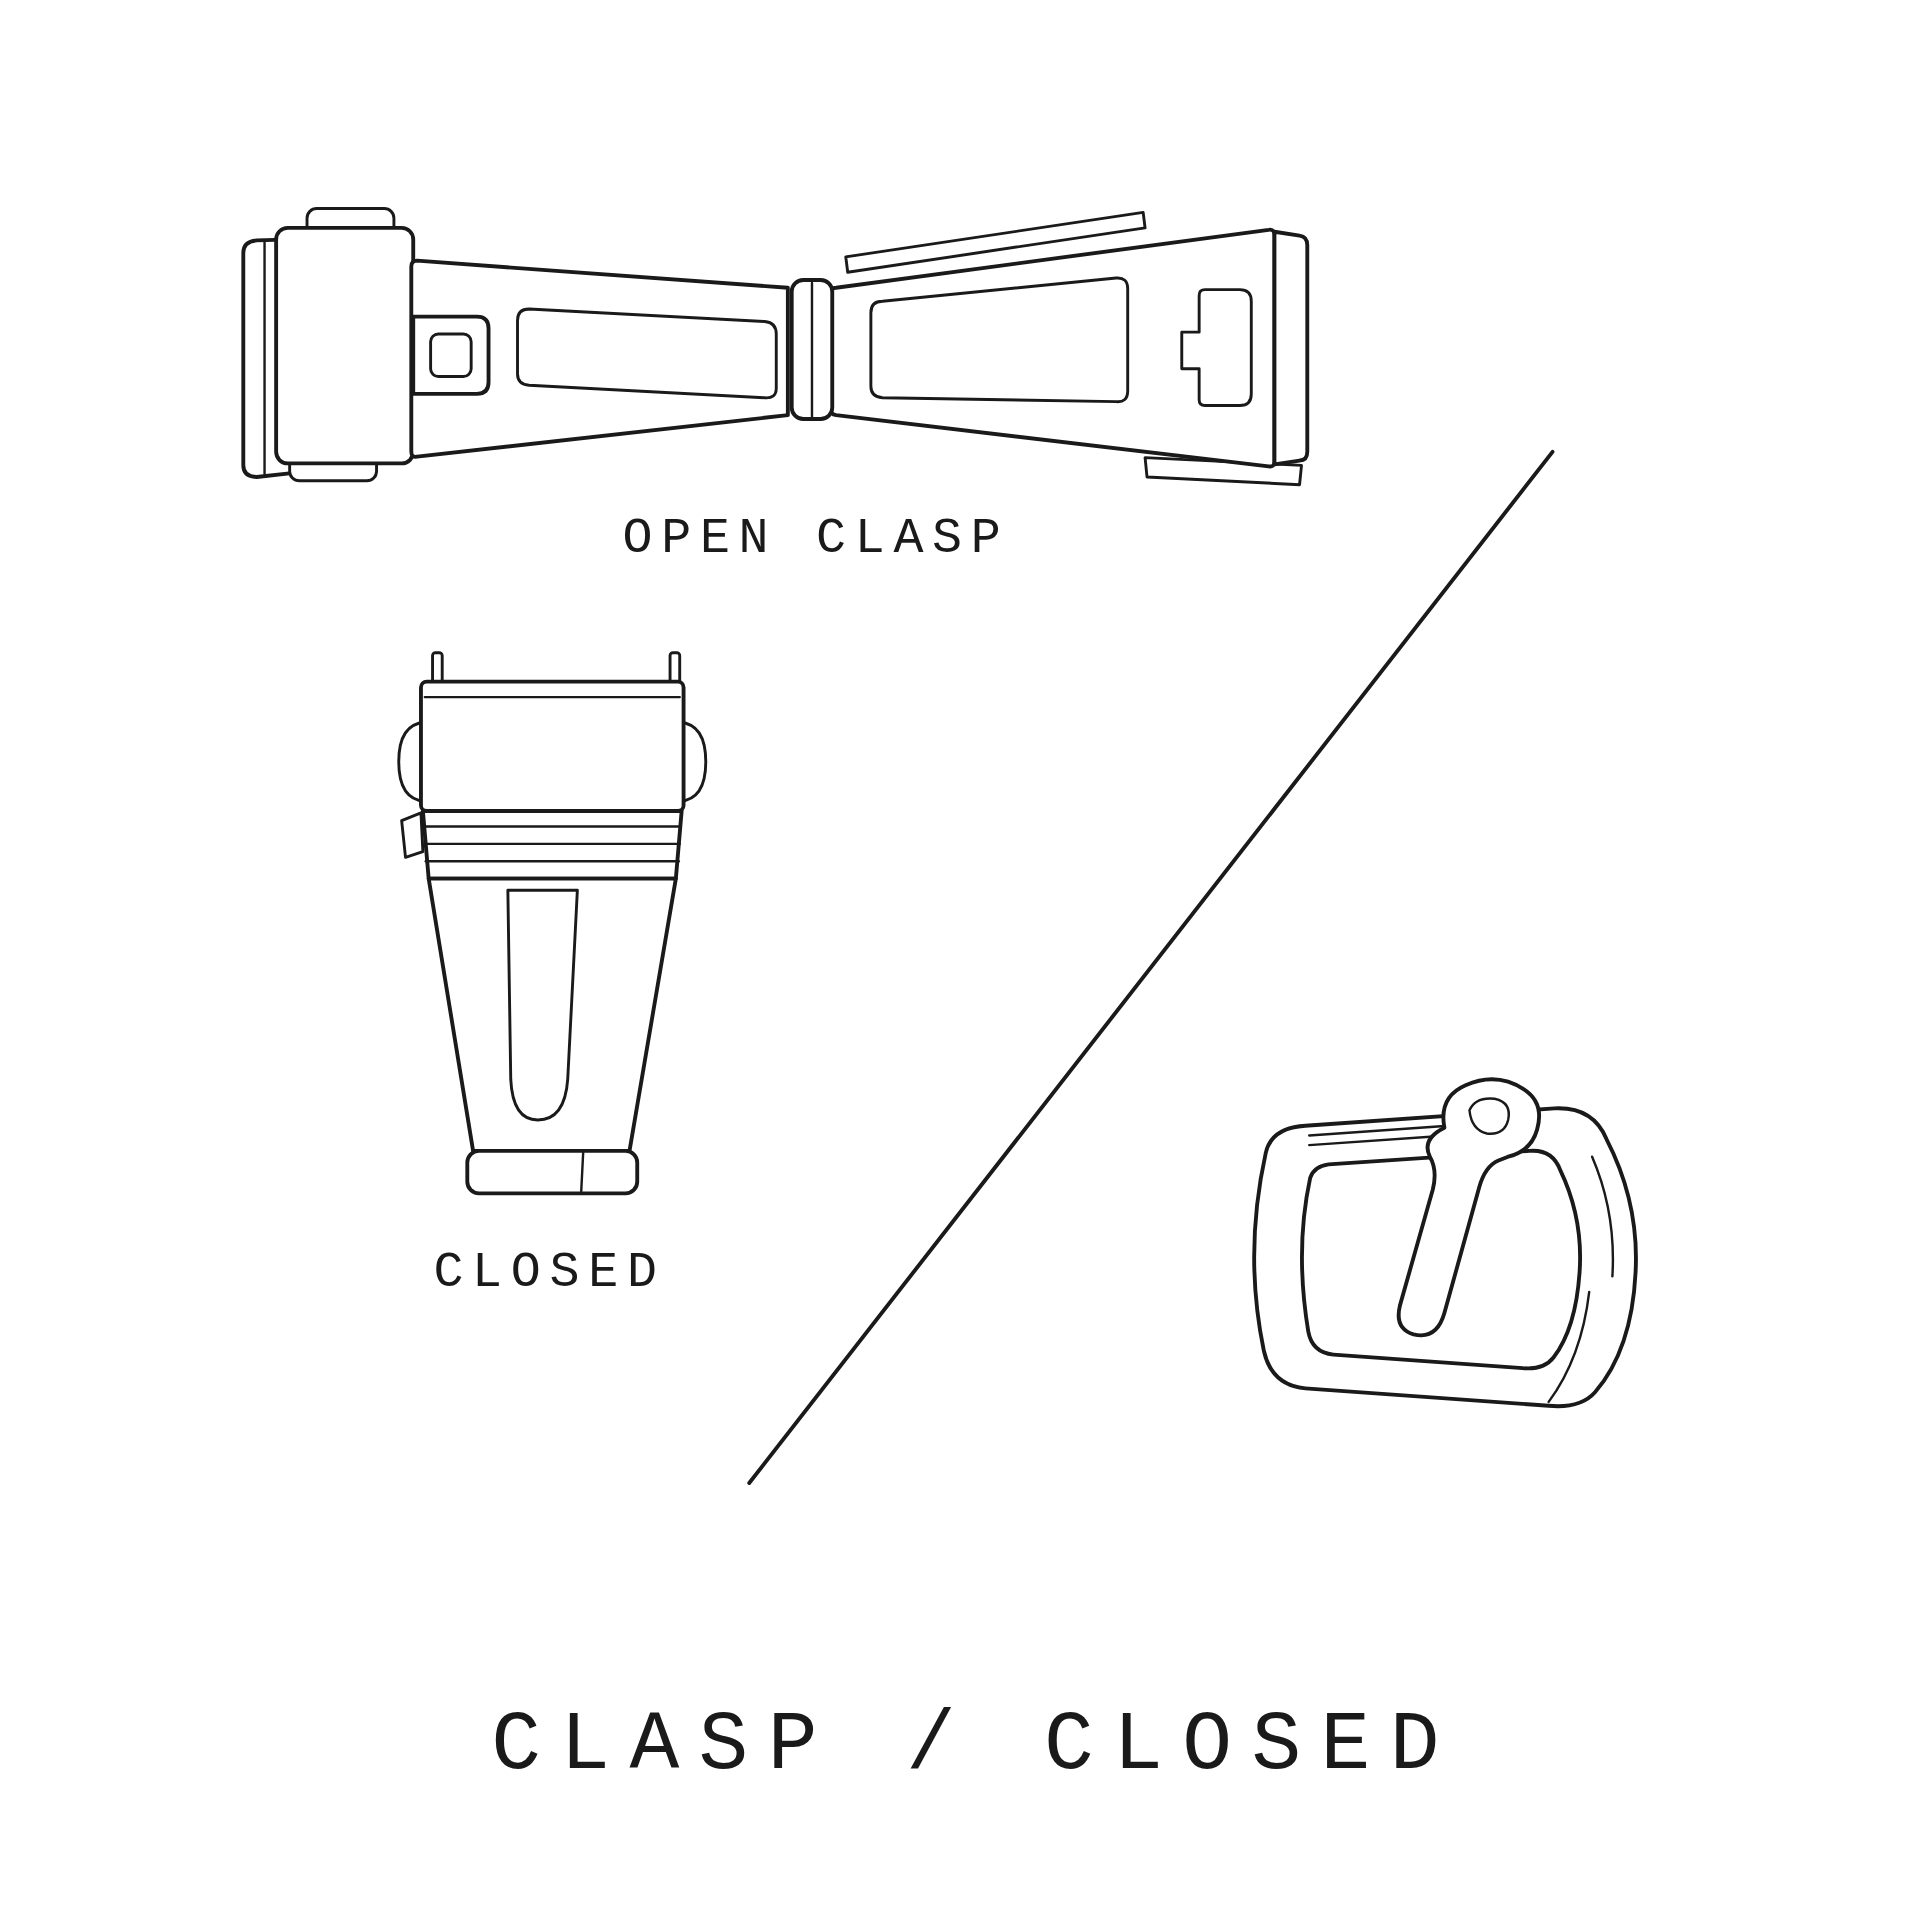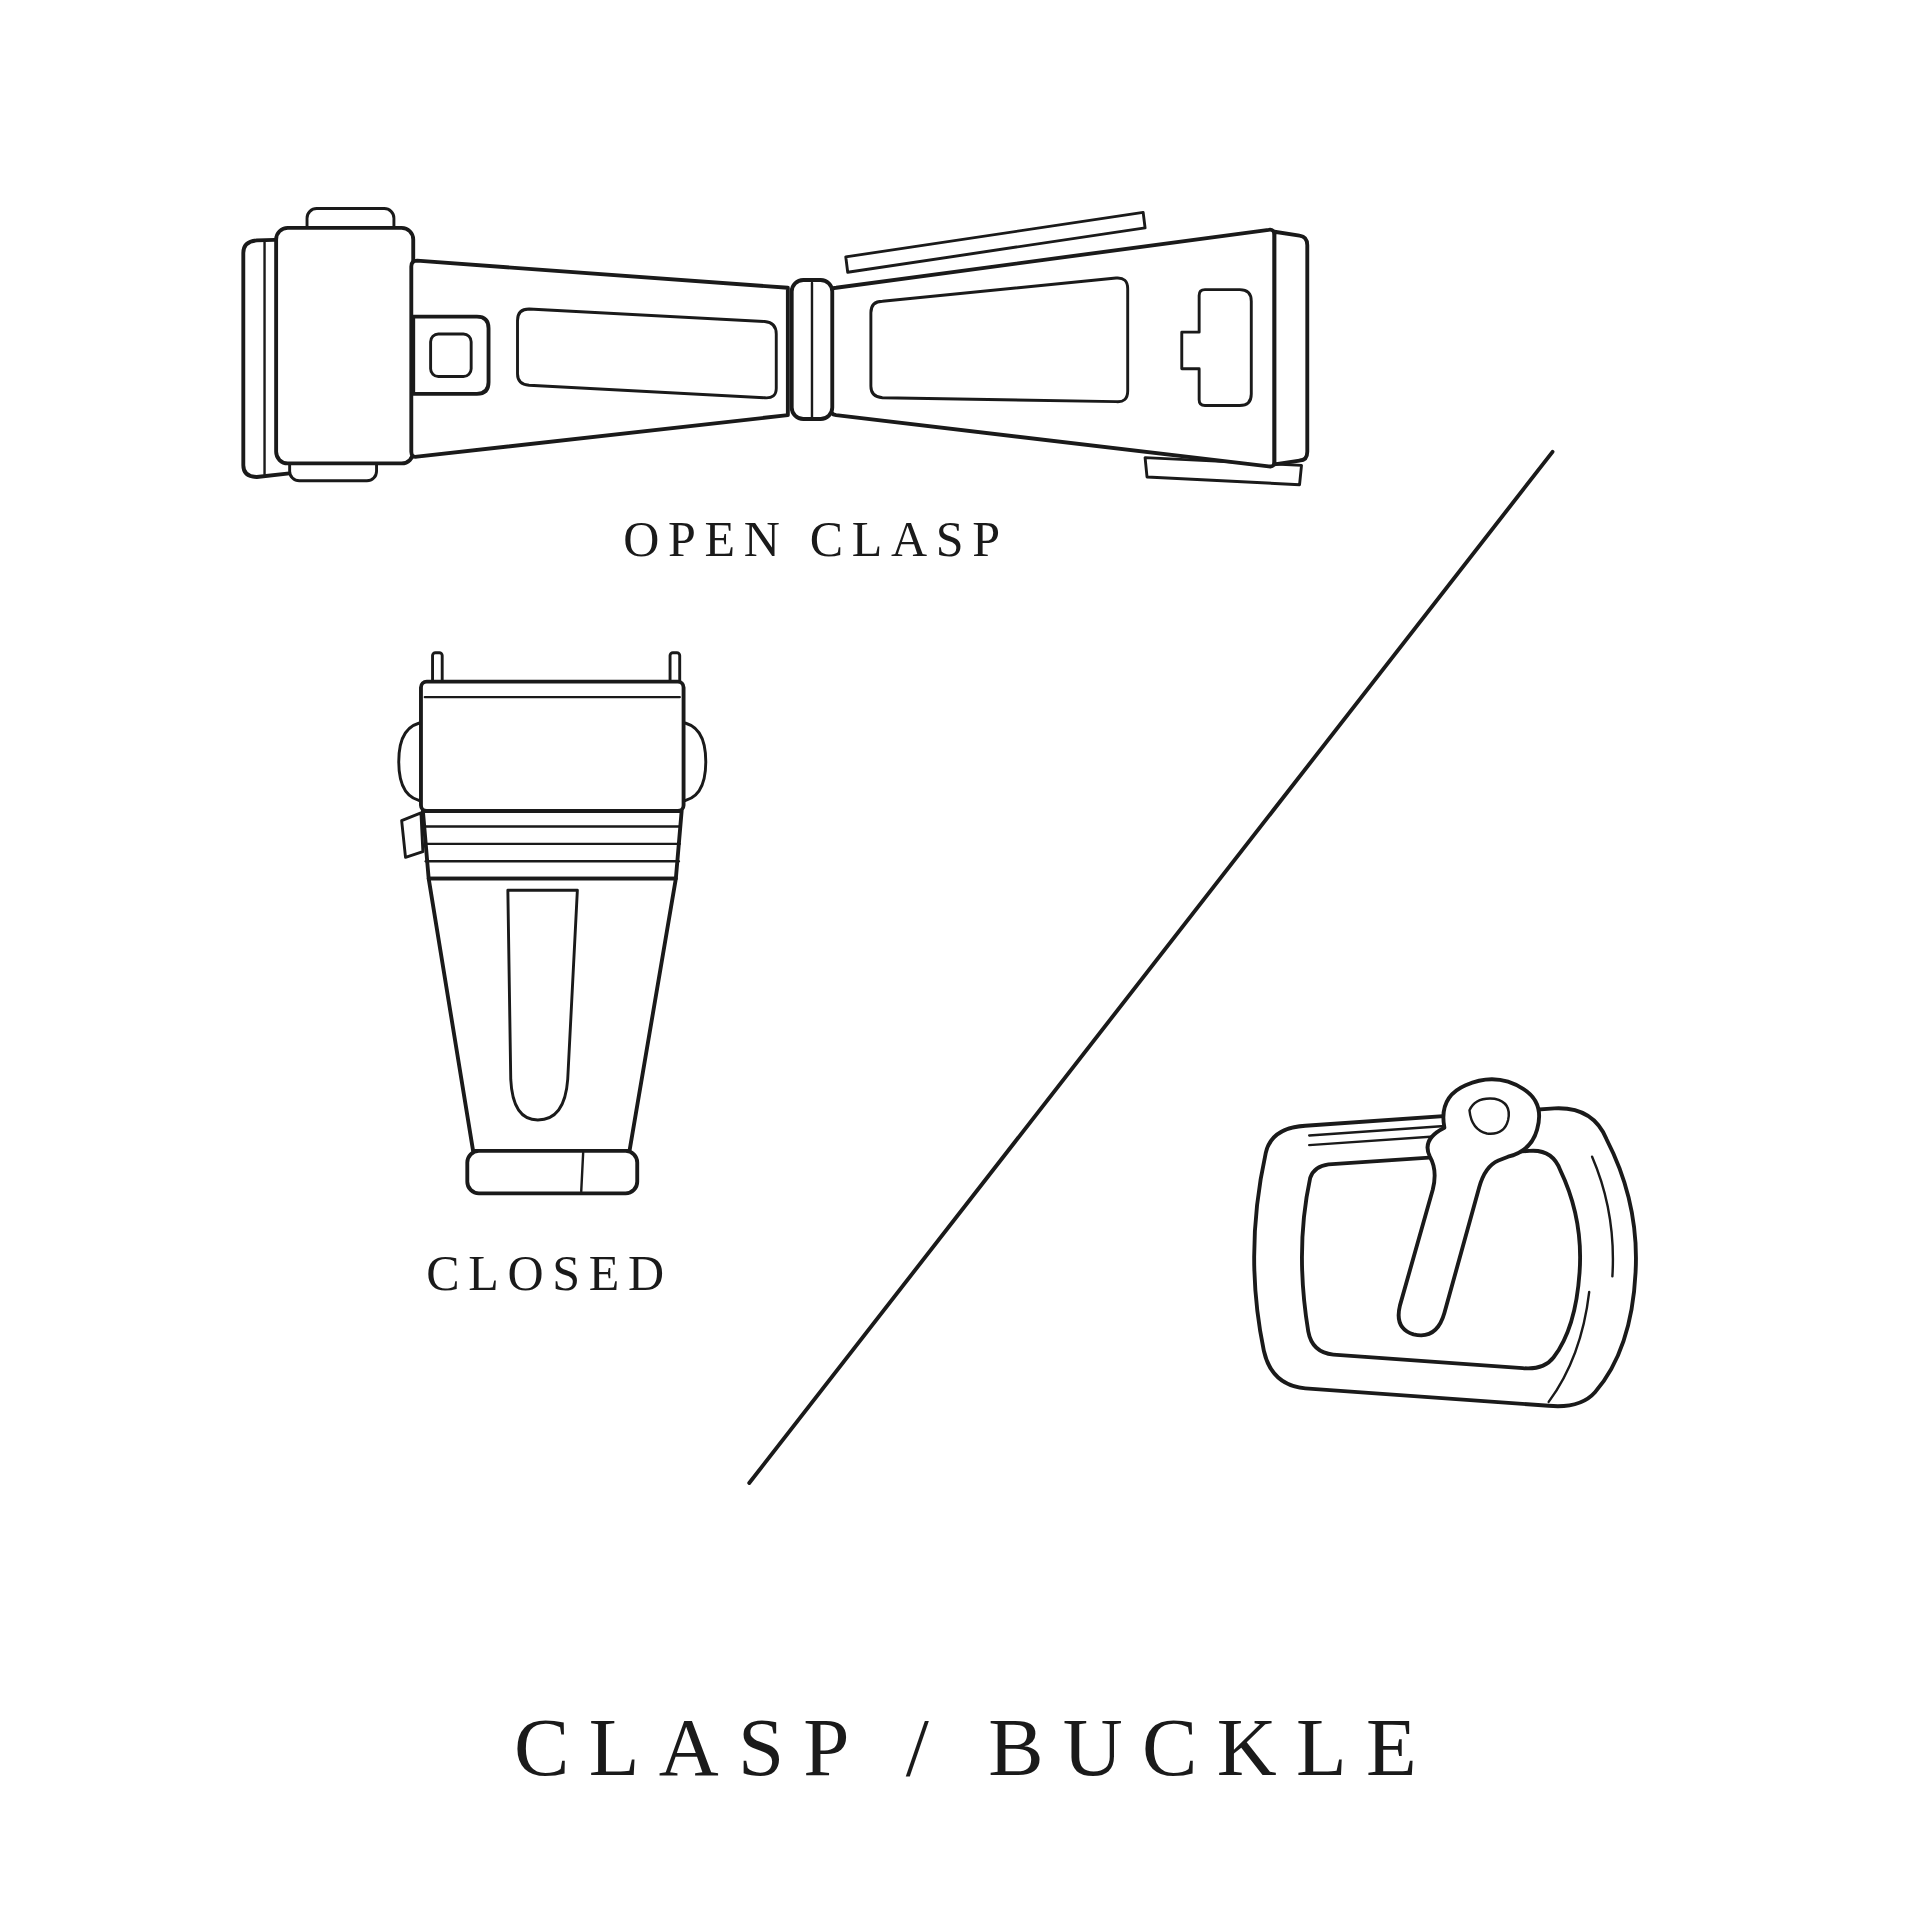--- a/index.html
+++ b/index.html
@@ -4,21 +4,21 @@
 <style>
   :root { --ink: #1a1a1a; --bg: #ffffff; }
   * { margin: 0; padding: 0; box-sizing: border-box; }
   html, body { background: var(--bg); }
   .canvas {
     position: relative;
     width: 1931px;
     height: 1931px;
     background: var(--bg);
     overflow: hidden;
-    font-family: Liberation Serif, serif;
+    font-family: Liberation Mono, monospace;
   }
   .art {
     position: absolute;
     left: 0; top: 0;
     width: 1931px; height: 1931px;
   }
   .ln {
     stroke: var(--ink);
     stroke-width: 4;
     fill: #ffffff;
@@ -117,16 +117,16 @@
       <circle class="ln ln--hair" cx="1512" cy="1174" r="11"></circle>
       <path class="ln" d="M 1496,1168 Q 1490,1136 1518,1124 Q 1550,1110 1578,1128 Q 1600,1142 1592,1170 Q 1586,1192 1562,1198 L 1552,1202 Q 1538,1208 1532,1230 L 1496,1360 Q 1488,1388 1464,1382 Q 1444,1376 1450,1352 L 1484,1232 Q 1489,1212 1481,1198 Q 1472,1180 1496,1168 Z"></path>
       <path class="ln ln--hair ln--open" d="M 1522,1150 Q 1528,1136 1548,1138 Q 1566,1142 1562,1160 Q 1558,1176 1540,1174 Q 1524,1170 1522,1150 Z"></path>
     </g>
   </svg>
 
   <div class="caption caption--open-clasp">OPEN CLASP</div>
 
   <div class="caption caption--closed">CLOSED</div>
 
-  <div class="title">CLASP / BUCKLE</div>
+  <div class="title">CLASP / CLOSED</div>
 
 </div>
 
 
 </body></html>

